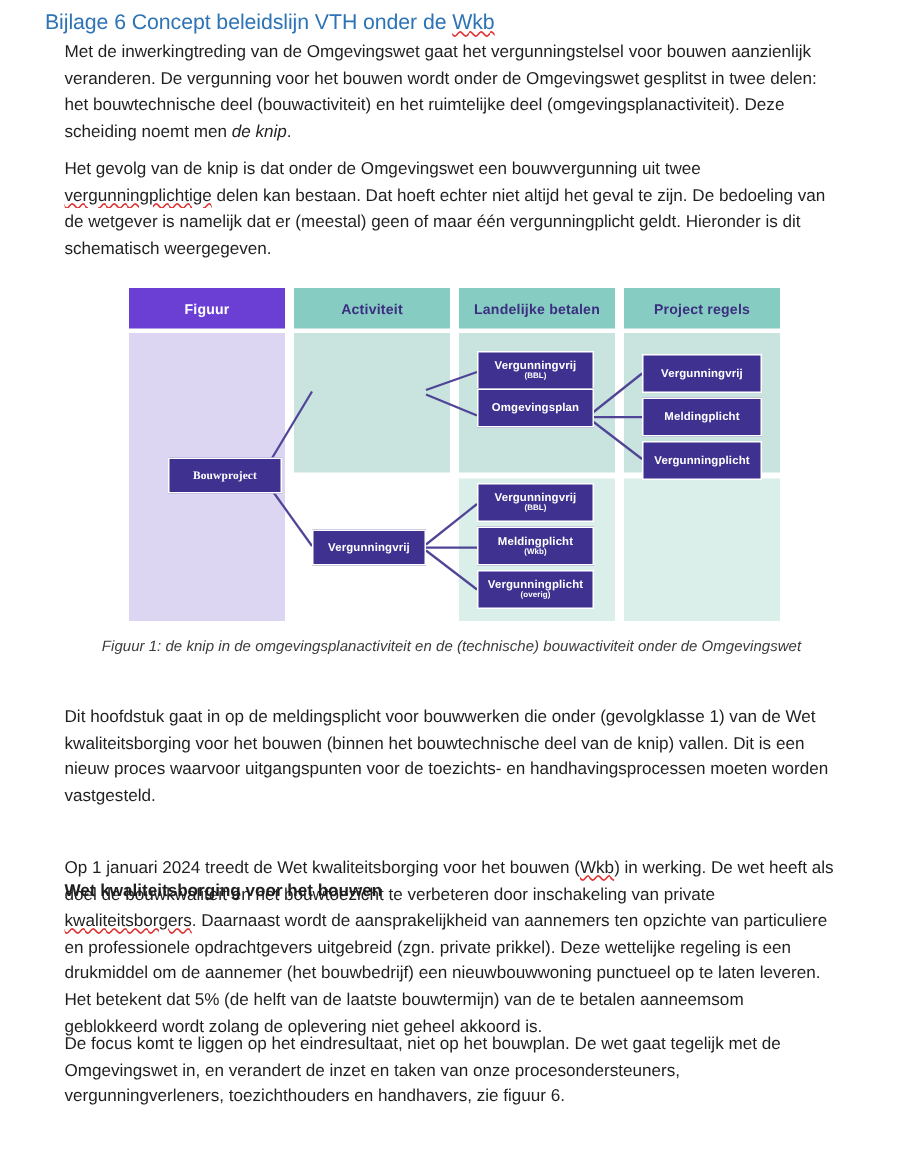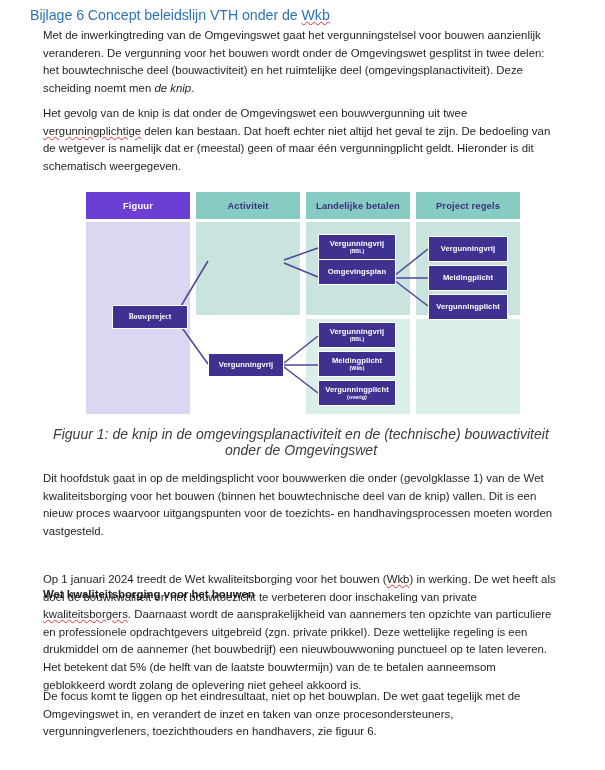--- a/index.html
+++ b/index.html
@@ -127,21 +127,21 @@
     width: 434px; height: 222px;
     z-index: 4;
     overflow: visible;
   }
   .caption {
     position: absolute;
     left: 43px;
     top: 426px;
     width: 516px;
     text-align: center;
-    font-size: 14px;
+    font-size: 10px;
     font-style: italic;
     color: #3b3b3b;
     letter-spacing: 0.02px;
   }
 </style>
 </head>
 <body>
 
 <div class="page">
 

